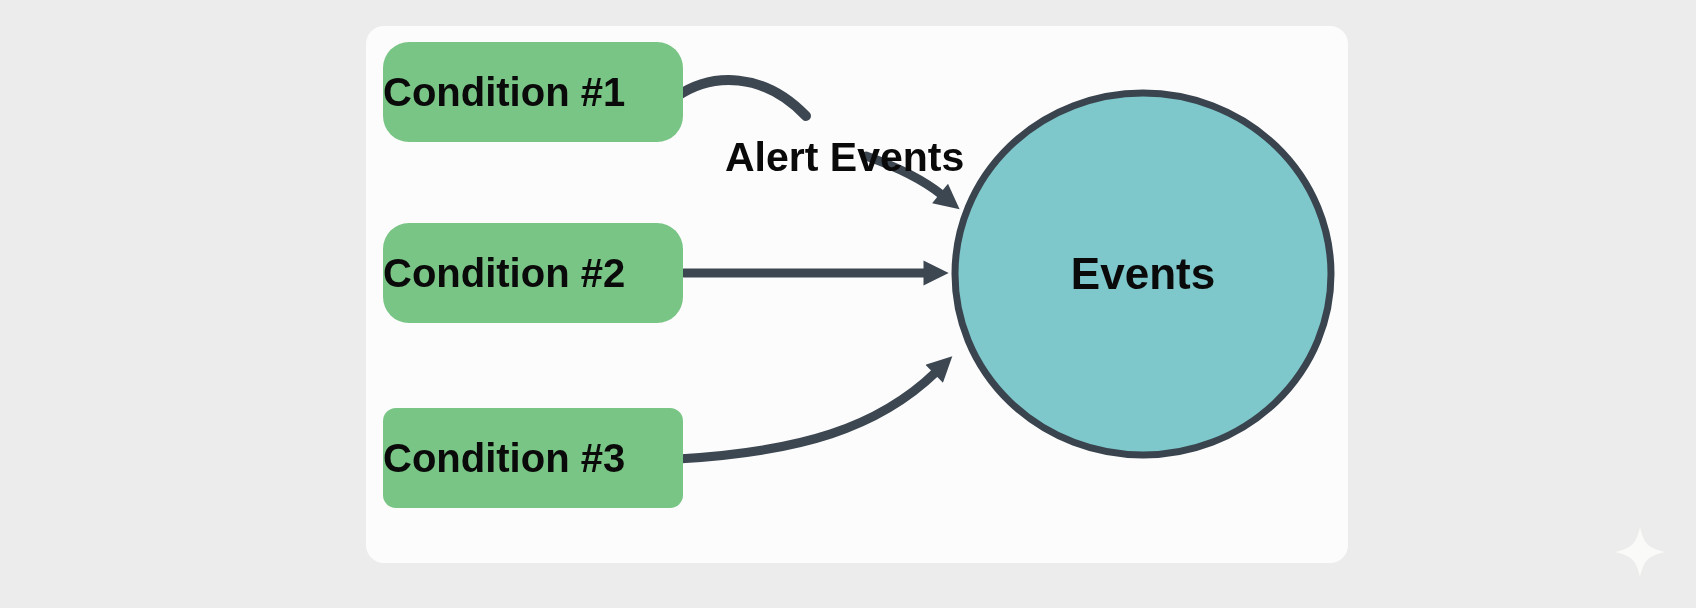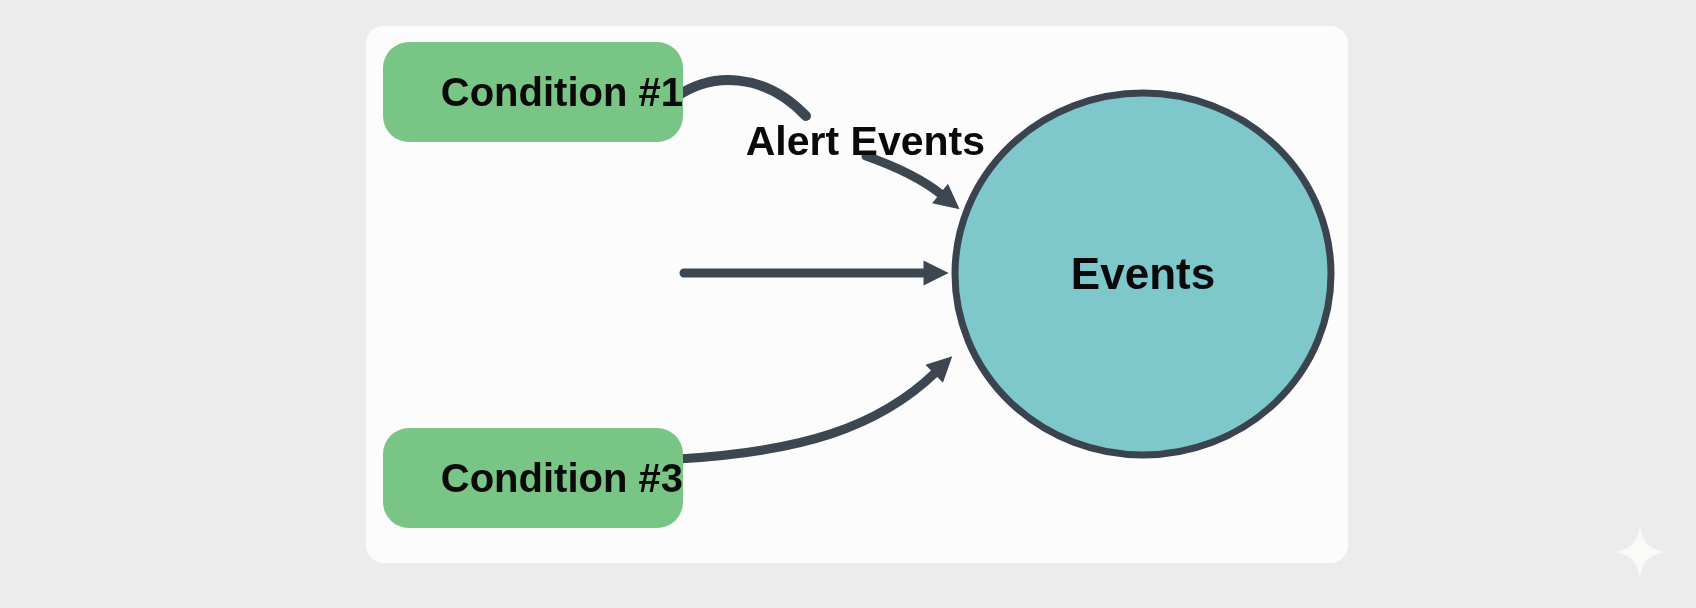--- a/index.html
+++ b/index.html
@@ -30,36 +30,36 @@
   .issues-ellipse { fill: var(--circle-teal, #7ec7cb); stroke: var(--node-border, #3a444e); stroke-width: 7; }
   .sparkle { fill: var(--sparkle, #fafaf8); }
   .node {
     position: absolute;
     left: 383px;
     width: 300px; height: 100px;
     background: var(--node-green, #79c585);
     border-radius: 26px;
     display: flex;
     align-items: center;
-    justify-content: flex-end;
+    justify-content: flex-start;
   }
   .node-label {
     font-size: 40px;
     font-weight: bold;
     color: var(--text, #0a0a0a);
     white-space: nowrap;
   }
   .node-1 { top: 42px; }
   .node-2 { top: 223px; }
-  .node-3 { top: 428px; }
+  .node-3 { top: 408px; border-radius: 13px; }
   .edge-label {
     position: absolute;
-    left: 725px; top: 120px;
+    left: 725px; top: 136px;
     width: 260px;
-    text-align: right;
+    text-align: left;
     font-size: 41px;
     font-weight: bold;
     line-height: 42px;
     color: var(--text, #0a0a0a);
     white-space: nowrap;
   }
   .issues-label {
     position: absolute;
     left: 1043px; top: 252px;
     width: 200px;
@@ -95,20 +95,23 @@
 
     <ellipse class="issues-ellipse" cx="1143" cy="274" rx="188" ry="181"></ellipse>
 
     <path class="sparkle" d="M 1640,527 C 1644,544 1648,548 1665,552 C 1648,556 1644,560 1640,577 C 1636,560 1632,556 1615,552 C 1632,548 1636,544 1640,527 Z"></path>
   </svg>
 
   <div class="node node-1">
     <span class="node-label">Condition #1</span>
   </div>
 
+  <div class="node node-2">
+    <span class="node-label">Condition #2</span>
+  </div>
 
   <div class="node node-3">
     <span class="node-label">Condition #3</span>
   </div>
 
   <div class="edge-label">Alert Events</div>
 
   <div class="issues-label">Events</div>
 
 </div>

